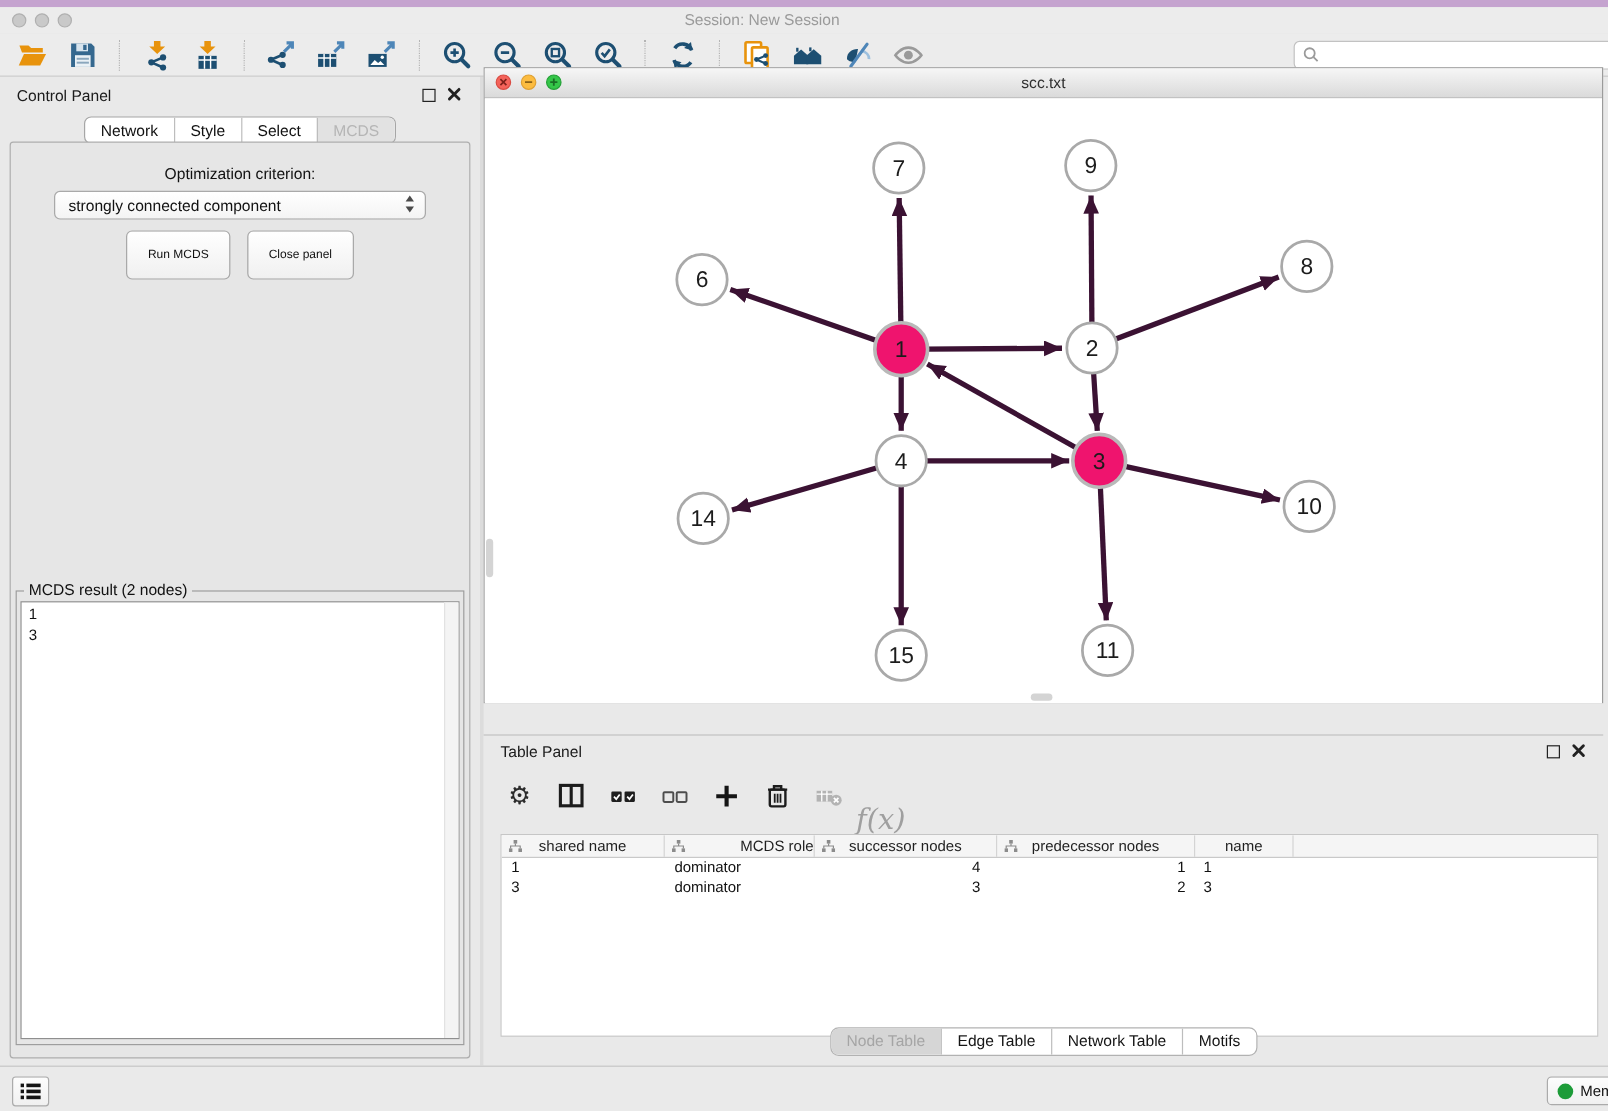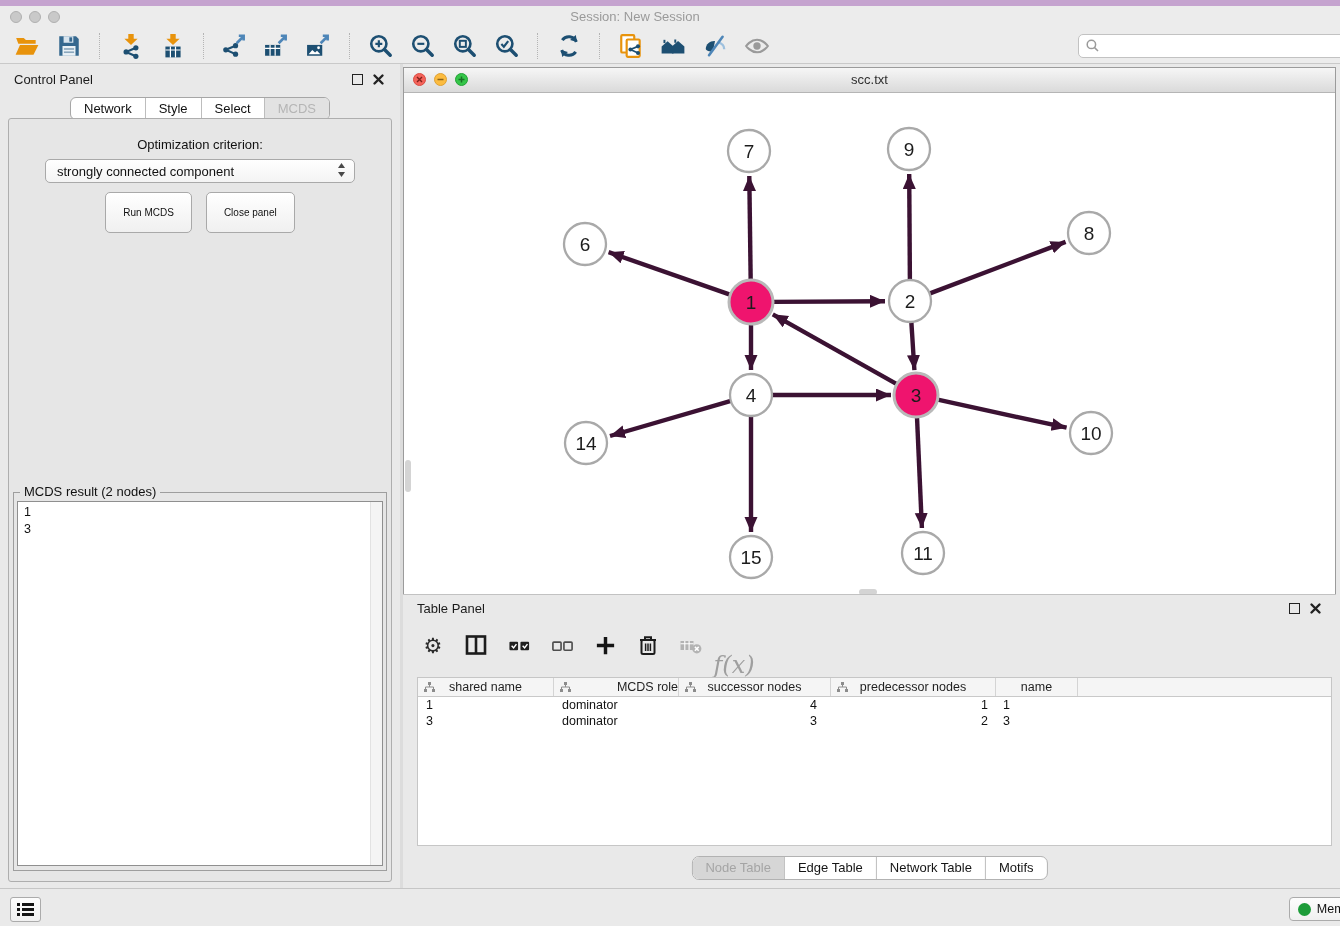--- a/index.html
+++ b/index.html
@@ -35,34 +35,34 @@
   .criterion .spin{margin-left:auto;}
   .btn-row{position:absolute;top:73px;left:0;right:0;display:flex;justify-content:center;gap:14px;}
   .btn{height:41px;padding:0 17px;background:linear-gradient(#ffffff,#f0f0f0);border:1px solid #a9a9a9;border-radius:5px;font-size:10px;color:#111;line-height:21px;}
   .result-group{position:absolute;left:4px;right:4px;top:373px;bottom:10px;border:1px solid #9e9e9e;text-decoration:underline;}
   .result-legend{position:absolute;top:-9px;left:6px;background:#e6e6e6;padding:0 4px;font-size:13px;color:#111;}
   .result-box{position:absolute;left:3px;right:3px;top:8px;bottom:4px;background:#fff;border:1px solid #8f8f8f;font-size:12.5px;line-height:17px;color:#111;padding:2px 16px 2px 6px;white-space:pre;overflow:hidden;box-sizing:border-box;}
   .result-scroll{position:absolute;right:4px;top:9px;bottom:5px;width:11px;background:#f4f4f4;border-left:1px solid #e2e2e2;}
   
   .splitter{position:absolute;left:400px;top:64px;width:3px;bottom:38px;background:#dcdcdc;}
   
-  .network-window{position:absolute;left:403px;top:67px;width:933px;height:530px;background:#fff;border:1px solid #9b9b9b;box-sizing:border-box;}
+  .network-window{position:absolute;left:403px;top:56px;width:933px;height:530px;background:#fff;border:1px solid #9b9b9b;box-sizing:border-box;}
   .nw-titlebar{height:24px;background:linear-gradient(#f6f6f6,#dadada);border-bottom:1px solid #b5b5b5;position:relative;}
   .traffic{position:absolute;left:9px;top:5px;display:flex;gap:8px;}
   .light{width:13px;height:13px;border-radius:50%;display:flex;align-items:center;justify-content:center;box-sizing:border-box;}
   .light svg{display:block;}
   .light.red{background:#f4635a;border:1px solid #d94c43;}
   .light.yellow{background:#fcbc40;border:1px solid #dfa133;}
   .light.green{background:#35c649;border:1px solid #24a137;}
   .nw-title{text-align:center;line-height:23px;font-size:13px;color:#2f2f2f;}
   .nw-canvas{position:relative;width:931px;height:504px;background:#fff;overflow:hidden;}
   .vscroll-handle{position:absolute;left:1px;top:367px;width:6px;height:32px;background:#d4d4d4;border-radius:3px;}
   .hscroll-handle{position:absolute;left:455px;bottom:2px;width:18px;height:6px;background:#d4d4d4;border-radius:3px;}
   
-  .table-panel{position:absolute;left:403px;top:594px;width:933px;bottom:38px;background:#e9e9e9;border-top:1px solid #c2c2c2;box-sizing:border-box;}
+  .table-panel{position:absolute;left:403px;top:612px;width:933px;bottom:38px;background:#e9e9e9;border-top:1px solid #c2c2c2;box-sizing:border-box;}
   .tp-toolbar{position:absolute;left:16px;top:28px;height:44px;display:flex;align-items:center;gap:15px;}
   .tp-icon{width:28px;height:28px;display:flex;align-items:center;justify-content:center;}
   .tp-icon .glyph{font-size:21px;color:#2b2b2b;line-height:1;}
   .tp-icon .fx{font-family:"DejaVu Serif",serif;font-style:italic;font-size:24px;color:#9f9f9f;margin-top:40px;}
   .tp-table{position:absolute;left:14px;right:4px;top:82px;height:169px;background:#fff;border:1px solid #c6c6c6;box-sizing:border-box;overflow:hidden;}
   .thead{display:flex;height:18px;background:#f5f5f5;border-bottom:1px solid #c9c9c9;}
   .th{position:relative;border-right:1px solid #d4d4d4;font-size:12.5px;color:#1f1f1f;display:flex;align-items:center;justify-content:center;box-sizing:border-box;}
   .th .tree{position:absolute;left:6px;top:4px;}
   .th.filler{flex:1;border-right:none;}
   .tr{display:flex;height:16px;}

